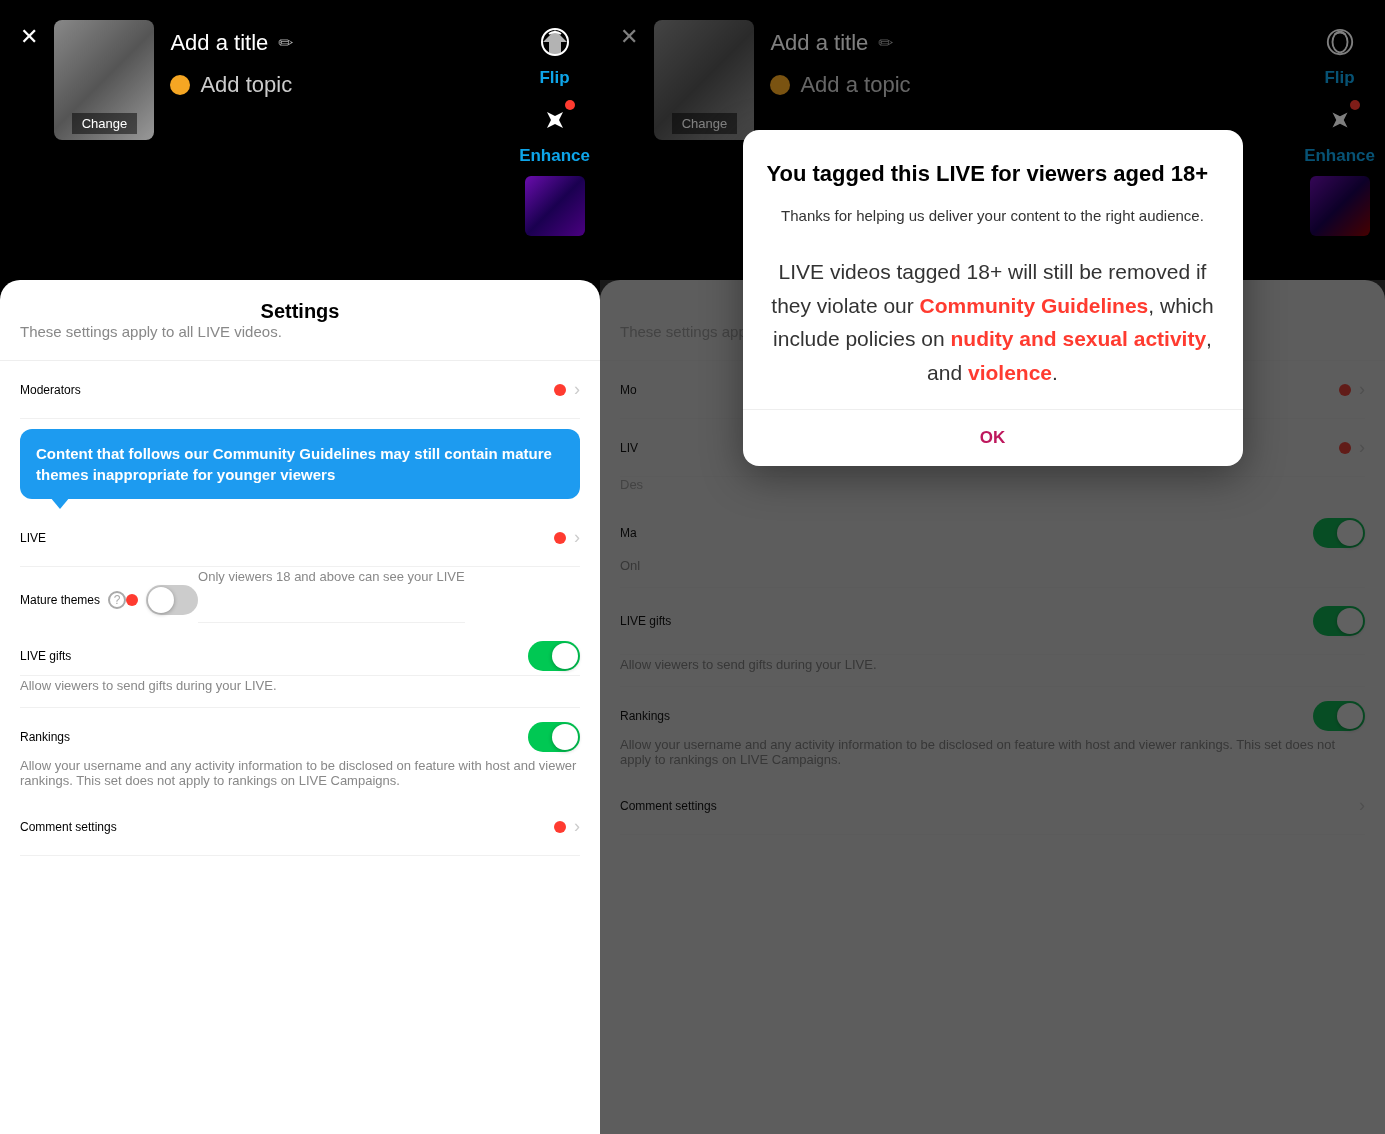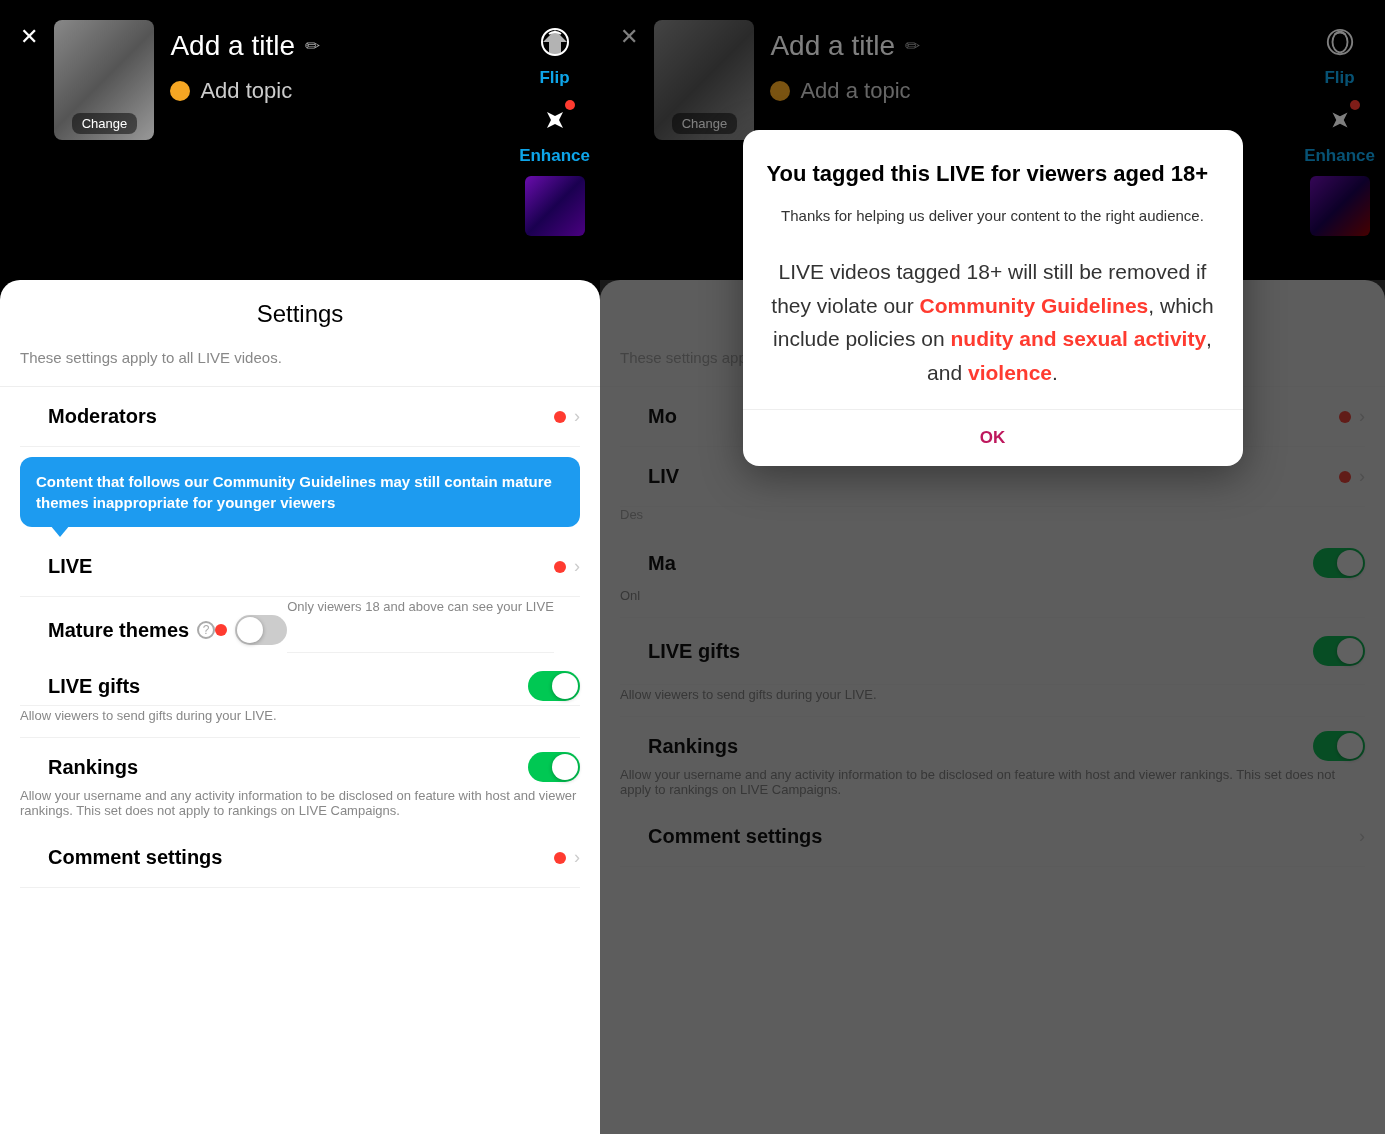--- a/index.html
+++ b/index.html
@@ -49,40 +49,40 @@
       align-items: flex-end;
       justify-content: center;
       padding-bottom: 6px;
     }
 
     .thumbnail-label {
       color: #fff;
       font-size: 13px;
       background: rgba(0,0,0,0.5);
       padding: 3px 10px;
-      border-radius: 8px;
+      border-radius: 0;
     }
 
     .title-section {
       flex: 1;
       display: flex;
       flex-direction: column;
       gap: 16px;
       padding-top: 10px;
     }
 
     .title-row {
       display: flex;
       align-items: center;
       gap: 10px;
     }
 
     .title-text {
       color: #fff;
-      font-size: 28px;
+      font-size: 22px;
       font-weight: 400;
     }
 
     .edit-icon {
       color: #aaa;
       font-size: 18px;
     }
 
     .topic-row {
       display: flex;
@@ -162,23 +162,23 @@
     .settings-panel {
       background: #fff;
       border-radius: 20px 20px 0 0;
       flex: 1;
       overflow-y: auto;
       padding: 20px 20px 20px 20px;
     }
 
     .settings-title {
       text-align: center;
-      font-size: 24px;
-      font-weight: 400;
-      margin-bottom: 21px;
+      font-size: 20px;
+      font-weight: 700;
+      margin-bottom: 0;
     }
 
     .settings-subtitle {
       color: #888;
       font-size: 15px;
       margin-bottom: 20px;
     }
 
     .divider {
       height: 1px;
@@ -188,23 +188,22 @@
 
     .setting-row {
       display: flex;
       align-items: center;
       justify-content: space-between;
       padding: 18px 0;
       border-bottom: 1px solid #f0f0f0;
     }
 
     .setting-label {
-      font-size: 20px;
-      font-weight: 700;
-      margin-left: 28px;
+      font-size: 12px;
+      font-weight: 400;
     }
 
     .setting-right {
       display: flex;
       align-items: center;
       gap: 8px;
     }
 
     .red-circle {
       width: 12px;

